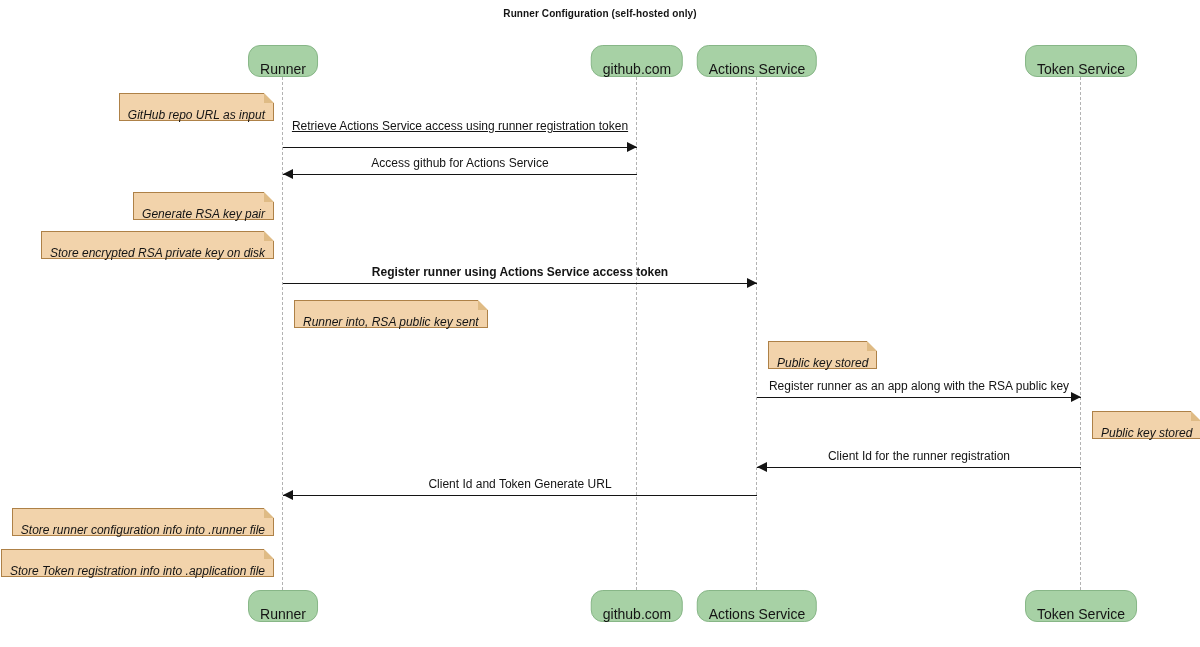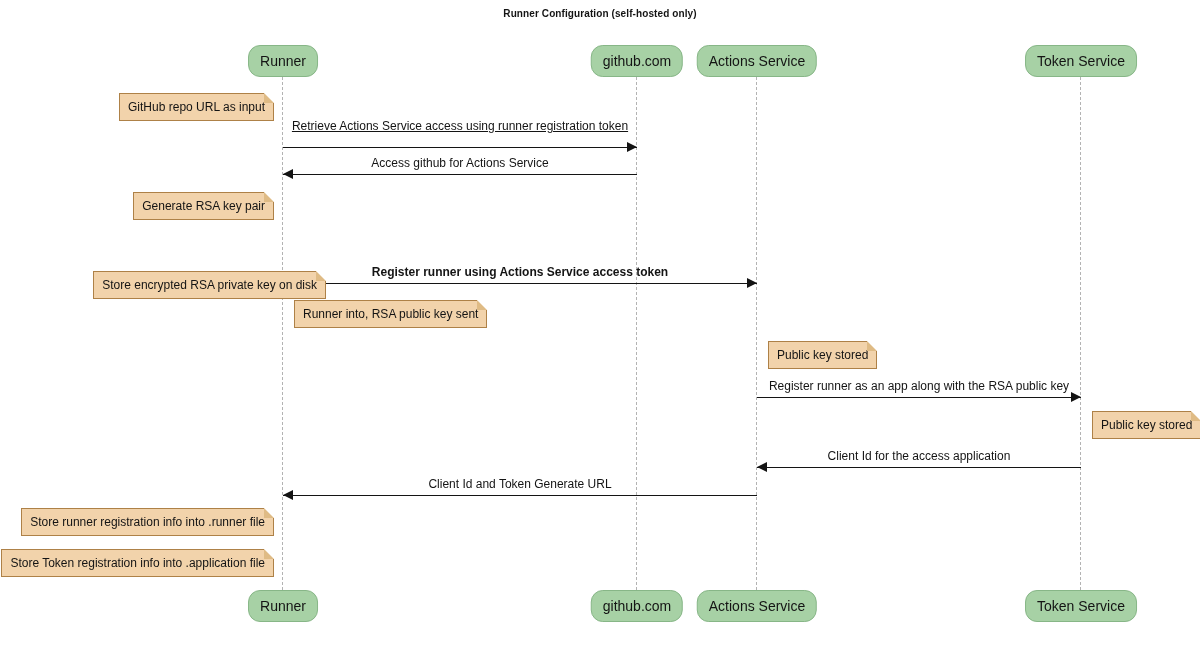--- a/index.html
+++ b/index.html
@@ -15,21 +15,21 @@
     position:absolute; top:8px; left:0; width:100%;
     text-align:center; font-weight:bold; font-size:10px;
     letter-spacing:0.1px;
   }
   .lifeline {
     position:absolute; width:0;
     border-left:1px dashed var(--lifeline,#b3b3b3);
   }
   .participant {
     position:absolute; transform:translateX(-50%);
-    height:32px; line-height:30px; padding:0 11px;
+    height:32px; line-height:30px; padding:8px 11px;
     box-sizing:border-box;
     background:var(--pfill,#a7d1a5);
     border:1px solid var(--pborder,#87b687);
     border-radius:12px;
     font-size:14px; white-space:nowrap; text-align:center;
   }
   .msg-line {
     position:absolute; height:0;
     border-top:1px solid var(--line,#141414);
   }
@@ -42,22 +42,22 @@
     border-top:5px solid transparent;
     border-bottom:5px solid transparent;
   }
   .msg-arrow.right { border-left:10px solid var(--line,#141414); }
   .msg-arrow.left  { border-right:10px solid var(--line,#141414); }
   .note {
     position:absolute;
     background:var(--nfill,#f2d3ab);
     border:1px solid var(--nborder,#ae8147);
     box-sizing:border-box;
-    height:28px; line-height:26px; padding:0 8px;
-    font-size:12px; white-space:nowrap;
+    height:28px; line-height:26px; padding:8px 8px;
+    font-size:12px; white-space:nowrap;font-style:italic;
   }
   .note::after {
     content:''; position:absolute; top:-1px; right:-1px;
     width:0; height:0;
     border-style:solid;
     border-width:0 10px 10px 0;
     border-color:#ffffff #ffffff var(--nfold,#dfbb85) transparent;
   }
 </style>
 </head>
@@ -85,26 +85,26 @@
       <div class="msg-arrow left" style="left: 283px; top: 169px;"></div>
       <div class="msg-label" style="left: 460px; top: 156px;">Access github for Actions Service</div>
       <div class="msg-line" style="left: 283px; top: 283px; width: 474px;"></div>
       <div class="msg-arrow right" style="left: 747px; top: 278px;"></div>
       <div class="msg-label" style="left: 520px; top: 265px; font-weight: bold;">Register runner using Actions Service access token</div>
       <div class="msg-line" style="left: 757px; top: 397px; width: 324px;"></div>
       <div class="msg-arrow right" style="left: 1071px; top: 392px;"></div>
       <div class="msg-label" style="left: 919px; top: 379px;">Register runner as an app along with the RSA public key</div>
       <div class="msg-line" style="left: 757px; top: 467px; width: 324px;"></div>
       <div class="msg-arrow left" style="left: 757px; top: 462px;"></div>
-      <div class="msg-label" style="left: 919px; top: 449px;">Client Id for the access application</div>
+      <div class="msg-label" style="left: 919px; top: 449px;">Client Id for the runner registration</div>
       <div class="msg-line" style="left: 283px; top: 495px; width: 474px;"></div>
       <div class="msg-arrow left" style="left: 283px; top: 490px;"></div>
       <div class="msg-label" style="left: 520px; top: 477px;">Client Id and Token Generate URL</div>
       <div class="note" style="top: 93px; right: 926px;">GitHub repo URL as input</div>
       <div class="note" style="top: 192px; right: 926px; text-align: center;">Generate RSA key pair</div>
-      <div class="note" style="top: 231px; right: 874px; margin-top: 40px;">Store encrypted RSA private key on disk</div>
+      <div class="note" style="top: 231px; right: 926px;">Store encrypted RSA private key on disk</div>
       <div class="note" style="top: 300px; left: 294px;">Runner into, RSA public key sent</div>
       <div class="note" style="top: 341px; left: 768px;">Public key stored</div>
       <div class="note" style="top: 411px; left: 1092px;">Public key stored</div>
-      <div class="note" style="top: 508px; right: 926px;">Store runner registration info into .runner file</div>
+      <div class="note" style="top: 508px; right: 926px;">Store runner configuration info into .runner file</div>
       <div class="note" style="top: 549px; right: 926px;">Store Token registration info into .application file</div>
     </div>
 </div>
 
 </body></html>

